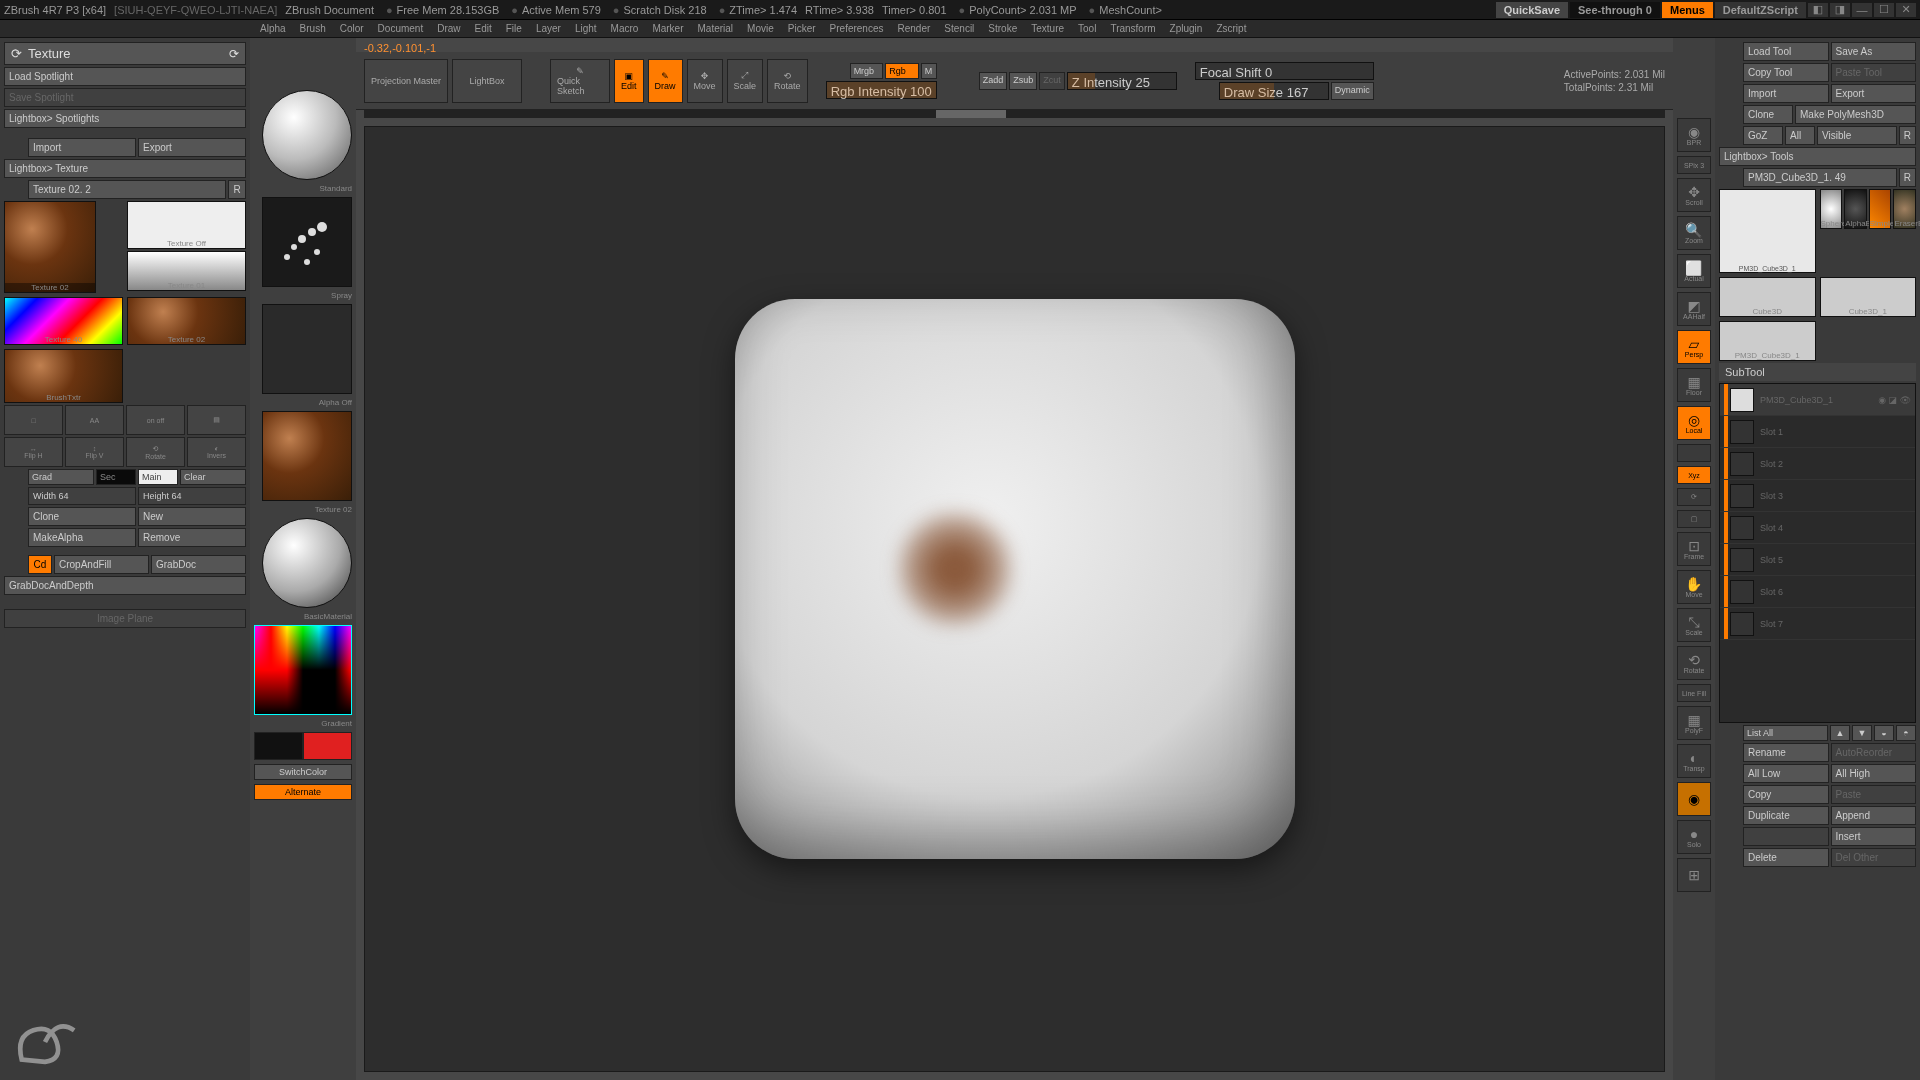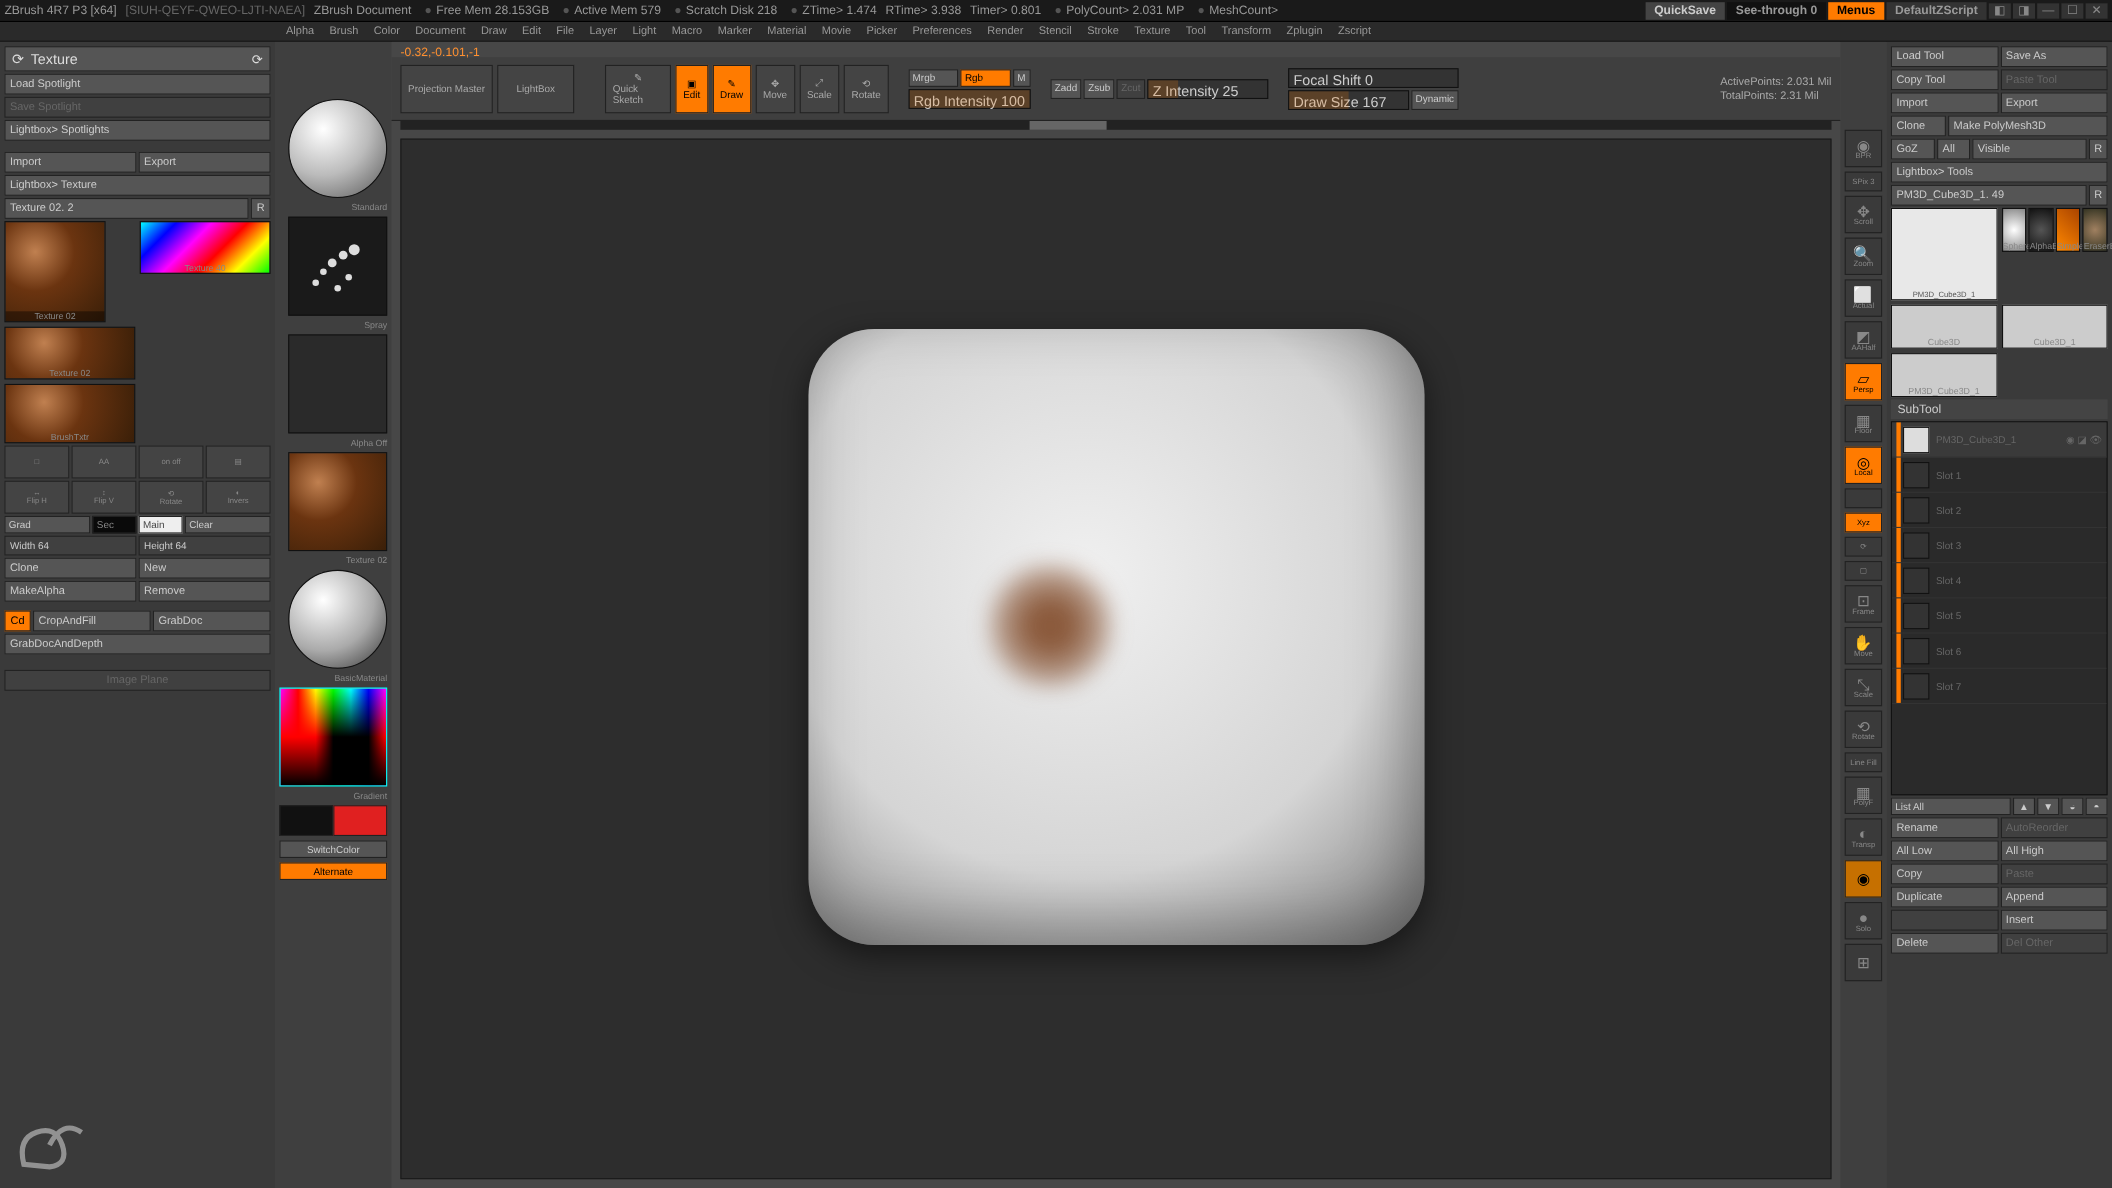--- a/index.html
+++ b/index.html
@@ -29,21 +29,21 @@
 
 
 .panel-title { background:#555; color:#ddd; padding:3px 6px; font-size:13px; font-weight:normal; display:flex; align-items:center; border:1px solid #222; }
 .panel-title .x { margin-left:auto; font-size:12px; }
 
 
 .btn2 { background:#555; color:#ccc; padding:3px 4px; border:1px solid #222; text-align:left; font-size:10px; }
 .btn2.dim { background:#404040; color:#666; }
 .btn2.sm { font-size:9px; padding:2px 3px; }
 .btn2.orange { background:#ff7b00; color:#000; }
-.row { display:flex; gap:2px; }
+.row { display:flex; gap:2px;margin-left:24px; }
 .row > * { flex:1; }
 
 
 .thumb { width:92px; height:92px; background:#222; border:1px solid #111; position:relative; }
 .thumb .cap { position:absolute; bottom:0; left:0; right:0; text-align:center; font-size:8px; color:#888; background:rgba(0,0,0,.4); }
 .thumbgrid { display:grid; grid-template-columns:1fr 1fr; gap:4px; }
 .thumbsm { width:100%; height:48px; background:#222; border:1px solid #111; position:relative; }
 .thumbsm .cap { position:absolute; bottom:0; left:0; right:0; text-align:center; font-size:8px; color:#888; }
 
 
@@ -182,20 +182,28 @@
   <div class="btn2">Lightbox&gt; Texture</div>
   <div class="row">
     <div class="btn2">Texture 02. 2</div>
     <div class="btn2" style="flex:0 0 18px;text-align:center">R</div>
   </div>
 
   <div class="thumbgrid">
     <div class="thumb brown-tex">
           <div class="cap">Texture 02</div>
         </div>
+    <div>
+      <div class="thumbsm whitebox" style="height:48px">
+            <div class="cap">Texture Off</div>
+          </div>
+      <div class="thumbsm" style="height:40px;margin-top:2px;background:linear-gradient(#fff,#888)">
+            <div class="cap">Texture 01</div>
+          </div>
+    </div>
     <div class="thumbsm rainbow">
           <div class="cap">Texture 40</div>
         </div>
     <div class="thumbsm brown-tex">
           <div class="cap">Texture 02</div>
         </div>
     <div class="thumbsm brown-tex" style="grid-column:1;height:54px">
           <div class="cap">BrushTxtr</div>
         </div>
   </div>

